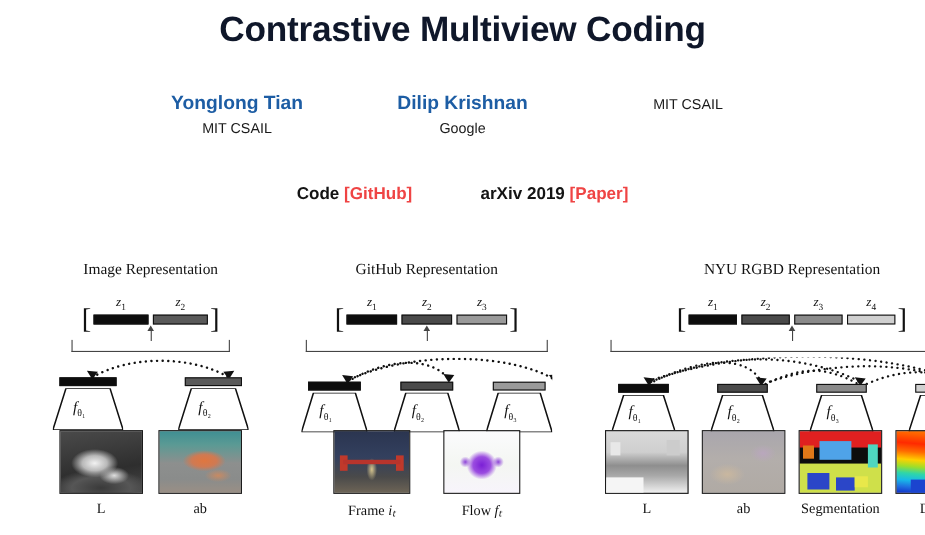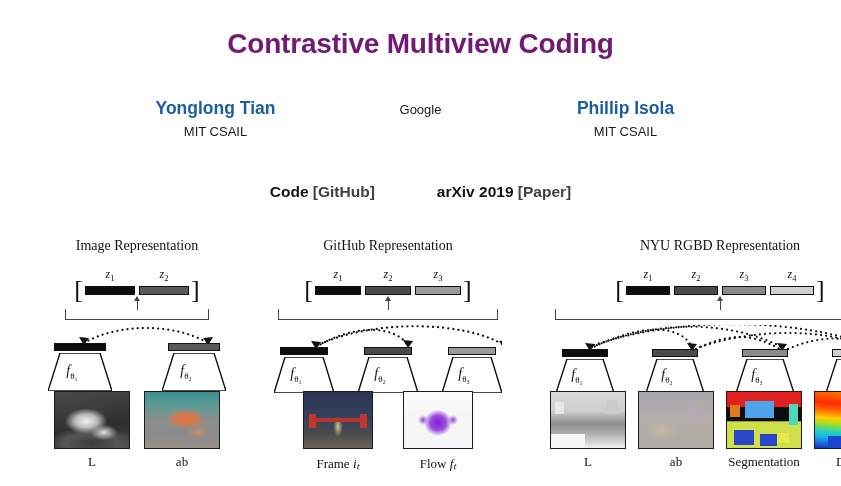--- a/index.html
+++ b/index.html
@@ -9,25 +9,25 @@
     background: #ffffff;
     font-family: "Liberation Sans", sans-serif;
     color: #1a1a1a;
     overflow: hidden;
     position: relative;
   }
 
   
   .title {
     text-align:center;
-    font-size: 28px;
+    font-size: 32px;
     font-weight: 700;
     letter-spacing: -0.2px;
-    color:#701a75;
-    margin-top: 28px;
+    color:#0f172a;
+    margin-top: 8px;
   }
   .authors {
     display:flex;
     justify-content: center;
     margin-top: 38px;
   }
   .author { width: 205px; text-align:center; }
   .author-name {
     font-size: 17.5px;
     font-weight: 700;
@@ -42,21 +42,21 @@
 
   .links {
     display:flex;
     justify-content:center;
     align-items:center;
     gap: 62px;
     margin-top: 44px;
     font-size: 15.5px;
     font-weight: 600;
   }
-  .links .lk { color:#404040; }
+  .links .lk { color:#ef4444; }
   .links .plain { color:#141414; }
 
   
   .figures {
     position:absolute;
     left:0; top:238px; width:841px; height:248px;
     display:flex;
   }
   .panel { position:relative;margin-left:48px; }
   .panel-title {
@@ -238,24 +238,24 @@
 <body>
 
 <div class="title">Contrastive Multiview Coding</div>
 
 <div class="authors">
   <div class="author">
     <div class="author-name">Yonglong Tian</div>
     <div class="author-aff">MIT CSAIL</div>
   </div>
   <div class="author">
+    <div class="author-name">Dilip Krishnan</div>
     <div class="author-aff">Google</div>
   </div>
   <div class="author">
-    <div class="author-name">Phillip Isola</div>
     <div class="author-aff">MIT CSAIL</div>
   </div>
 </div>
 
 <div class="links">
   <div>
     <span class="plain">Code</span>
     <span class="lk">[GitHub]</span>
   </div>
   <div>

